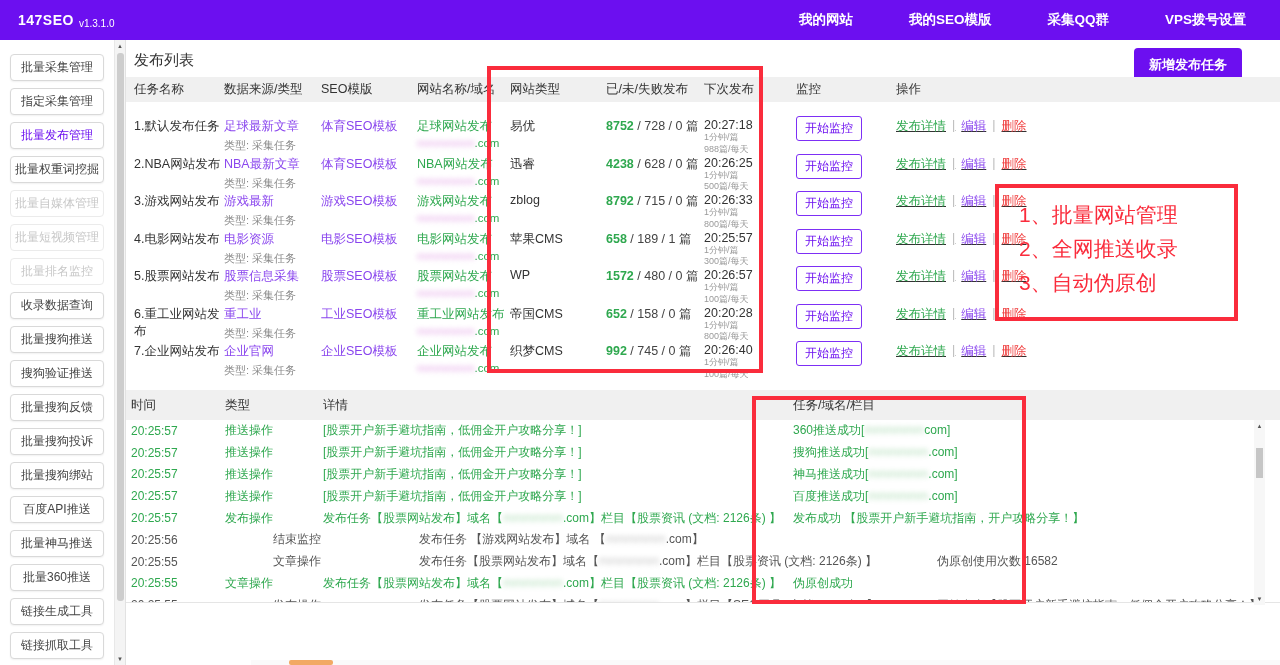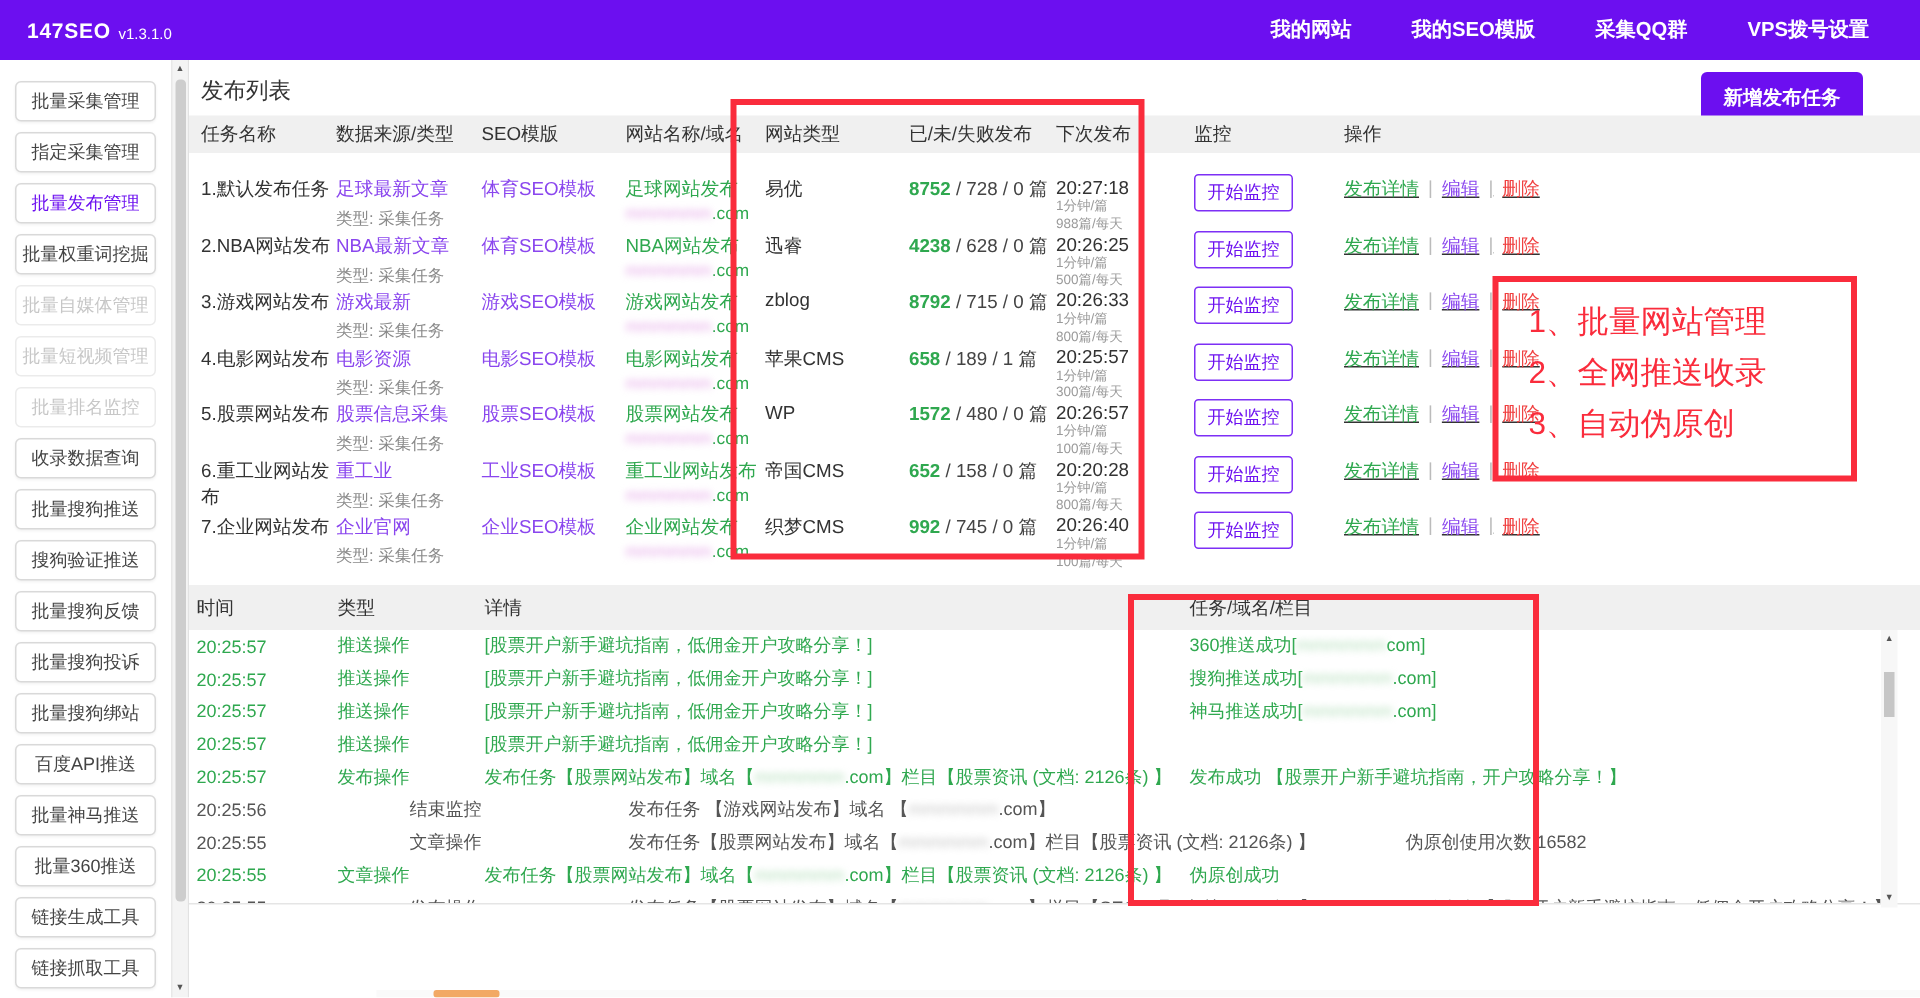--- a/index.html
+++ b/index.html
@@ -14,21 +14,21 @@
   a { text-decoration: none; cursor: pointer; }
 
   
   .topbar {
     position: absolute; top:0; left:0; right:0; height:40px;
     background: #6c0ff0; color:#fff;
     display:flex; align-items:center; padding:0 18px; z-index:20;
   }
   .logo { font-size:14px; font-weight:bold; letter-spacing:.5px; }
   .version { font-size:10px; margin-left:5px; margin-top:7px; }
-  .topnav { margin-left:auto; display:flex; gap:40px; margin-right:16px; }
+  .topnav { margin-left:auto; display:flex; gap:56px; margin-right:16px; }
   .topnav a { color:#fff; font-size:13.5px; font-weight:bold; white-space:nowrap; }
 
   
   .sidebar {
     position:absolute; top:40px; left:0; width:114px; height:625px;
     background:#fff; padding-top:14px;
     display:flex; flex-direction:column; align-items:center; overflow:hidden;
   }
   .side-btn {
     width:94px; height:27px; margin-bottom:7px; flex:0 0 27px;
@@ -366,20 +366,21 @@
         <div class="t2-row grid2 green">
           <div class="cell">20:25:57</div>
           <div class="cell">推送操作</div>
           <div class="cell"><span>[股票开户新手避坑指南，低佣金开户攻略分享！]</span></div>
           <div class="cell detail"><span>神马推送成功[</span><span class="blur2">mmmmmm</span><span>.com]</span></div>
         </div>
         <div class="t2-row grid2 green">
           <div class="cell">20:25:57</div>
           <div class="cell">推送操作</div>
           <div class="cell"><span>[股票开户新手避坑指南，低佣金开户攻略分享！]</span></div>
+          <div class="cell detail"><span>百度推送成功[</span><span class="blur2">mmmmmm</span><span>.com]</span></div>
         </div>
         <div class="t2-row grid2 green">
           <div class="cell">20:25:57</div>
           <div class="cell">发布操作</div>
           <div class="cell"><span>发布任务【股票网站发布】域名【</span><span class="blur2">mmmmmm</span><span>.com】栏目【股票资讯 (文档: 2126条) 】</span></div>
           <div class="cell detail"><span>发布成功 【股票开户新手避坑指南，开户攻略分享！】</span></div>
         </div>
         <div class="t2-row grid2 dark">
           <div class="cell">20:25:56</div>
           <div class="cell">结束监控</div>

